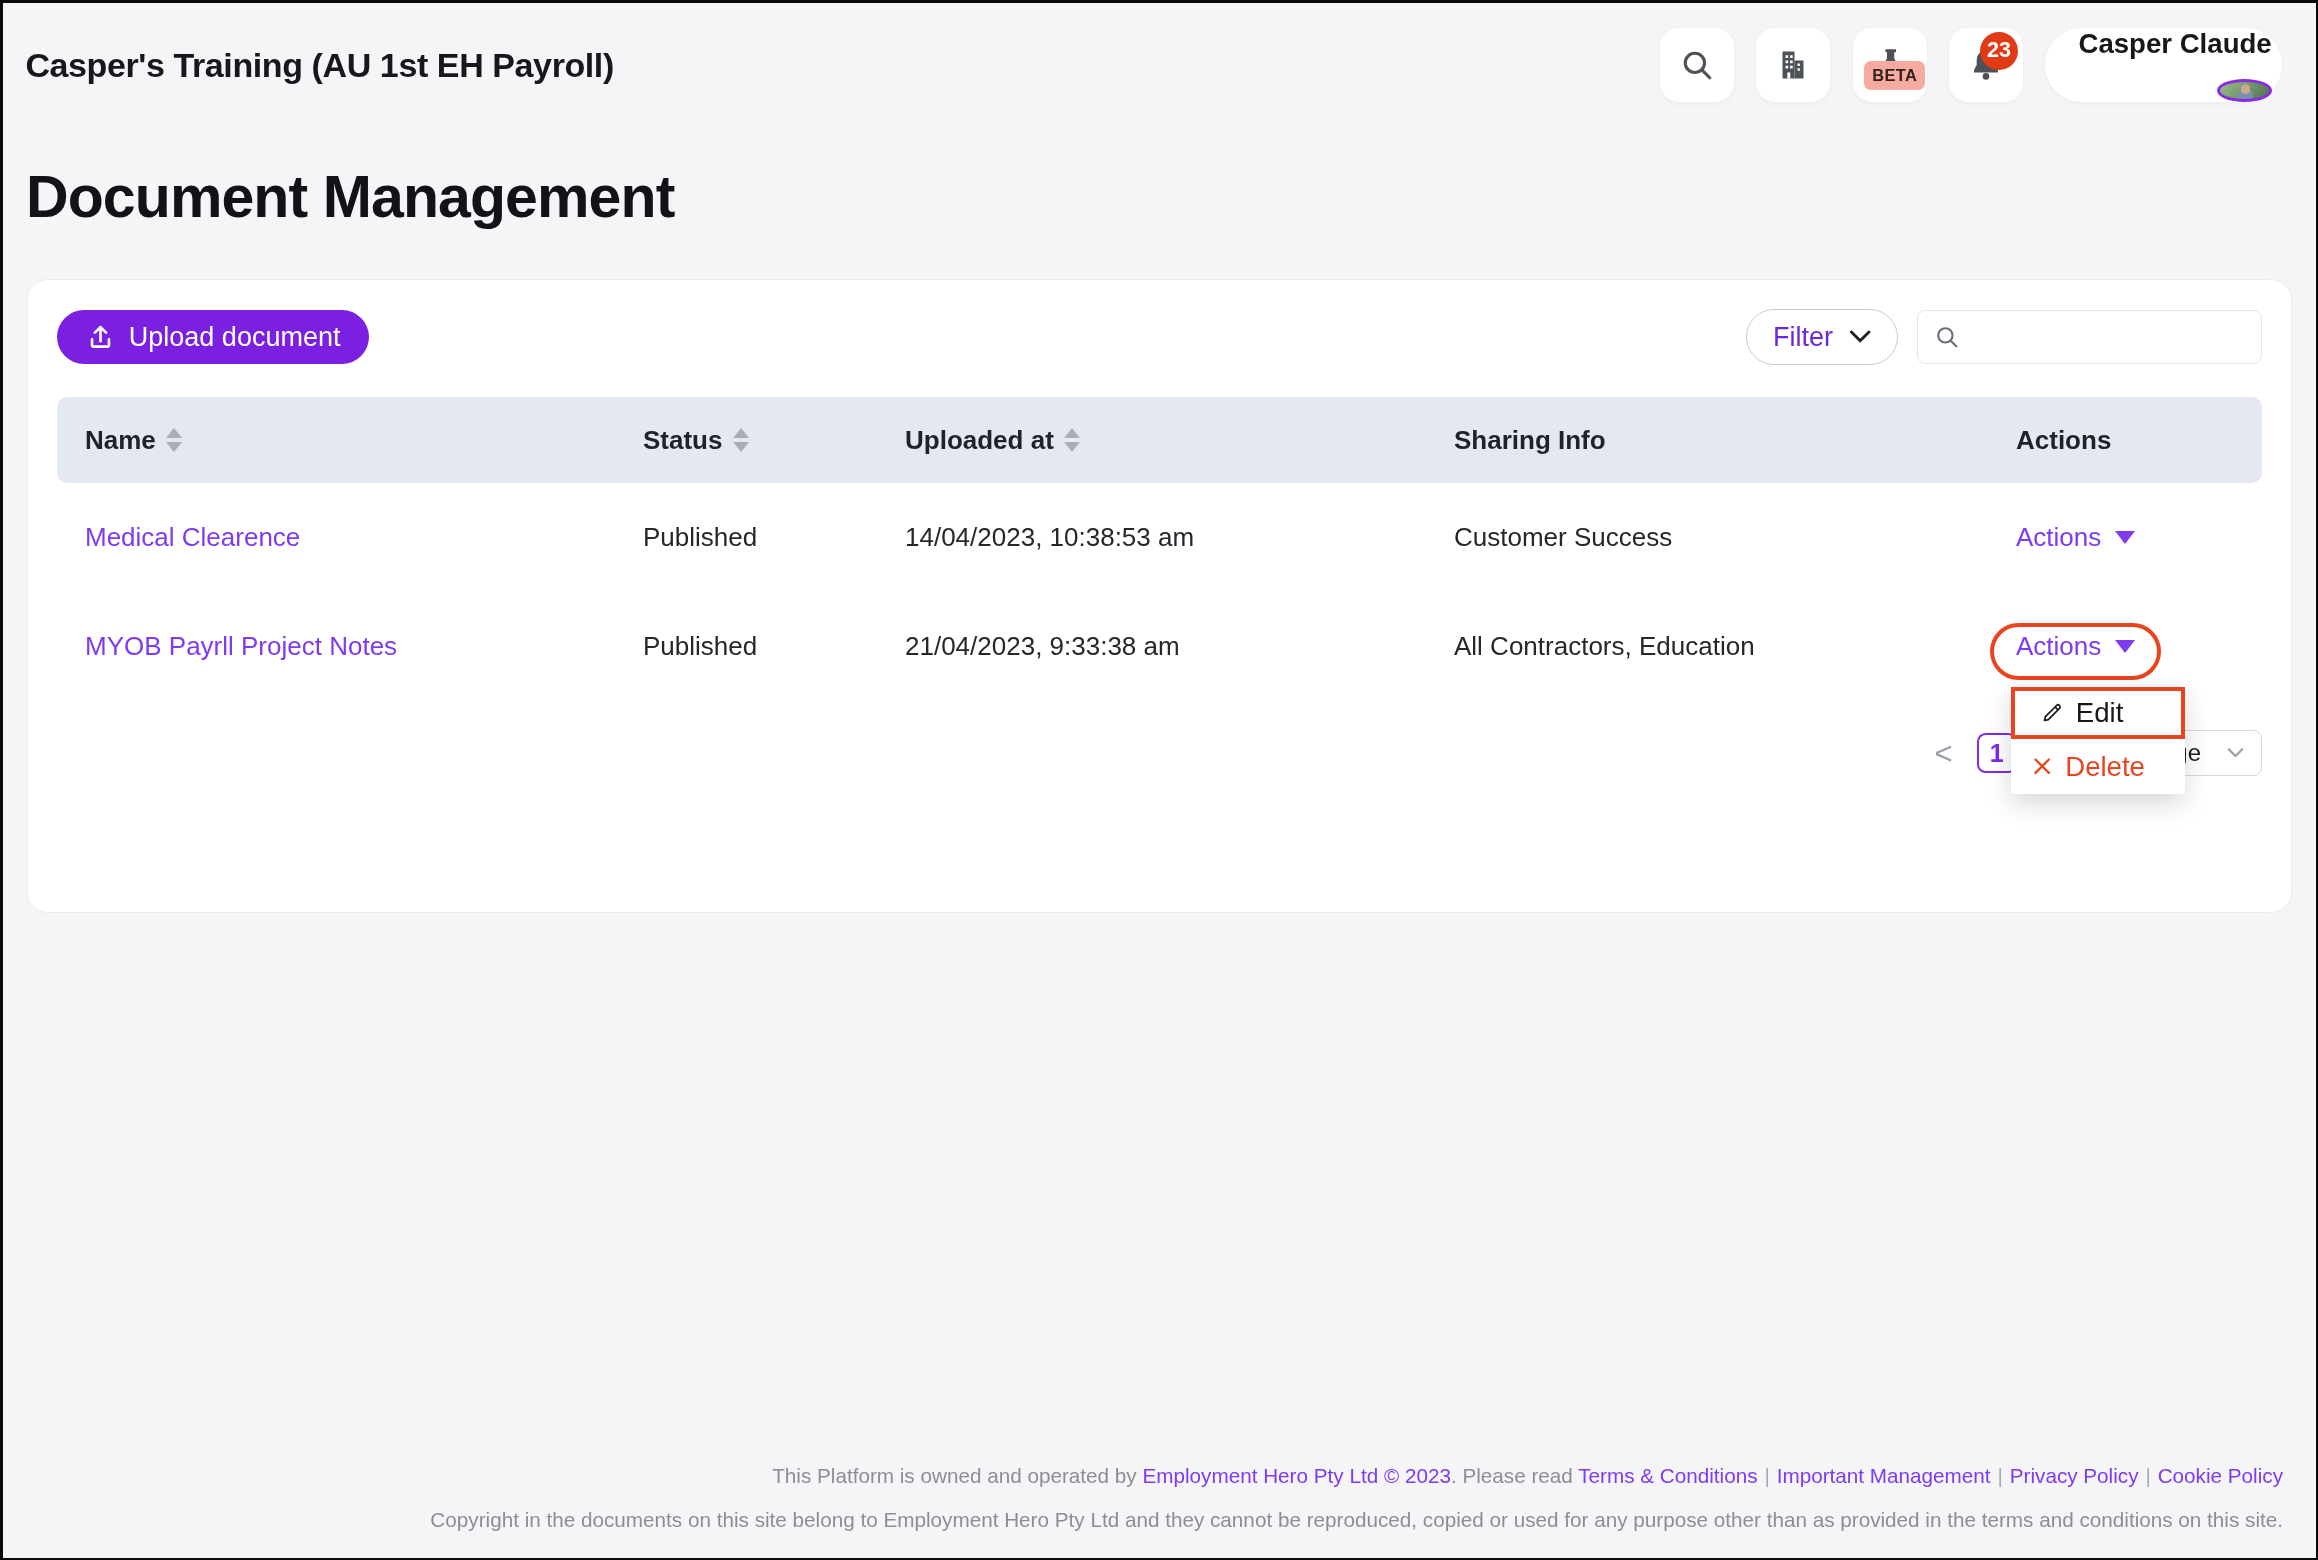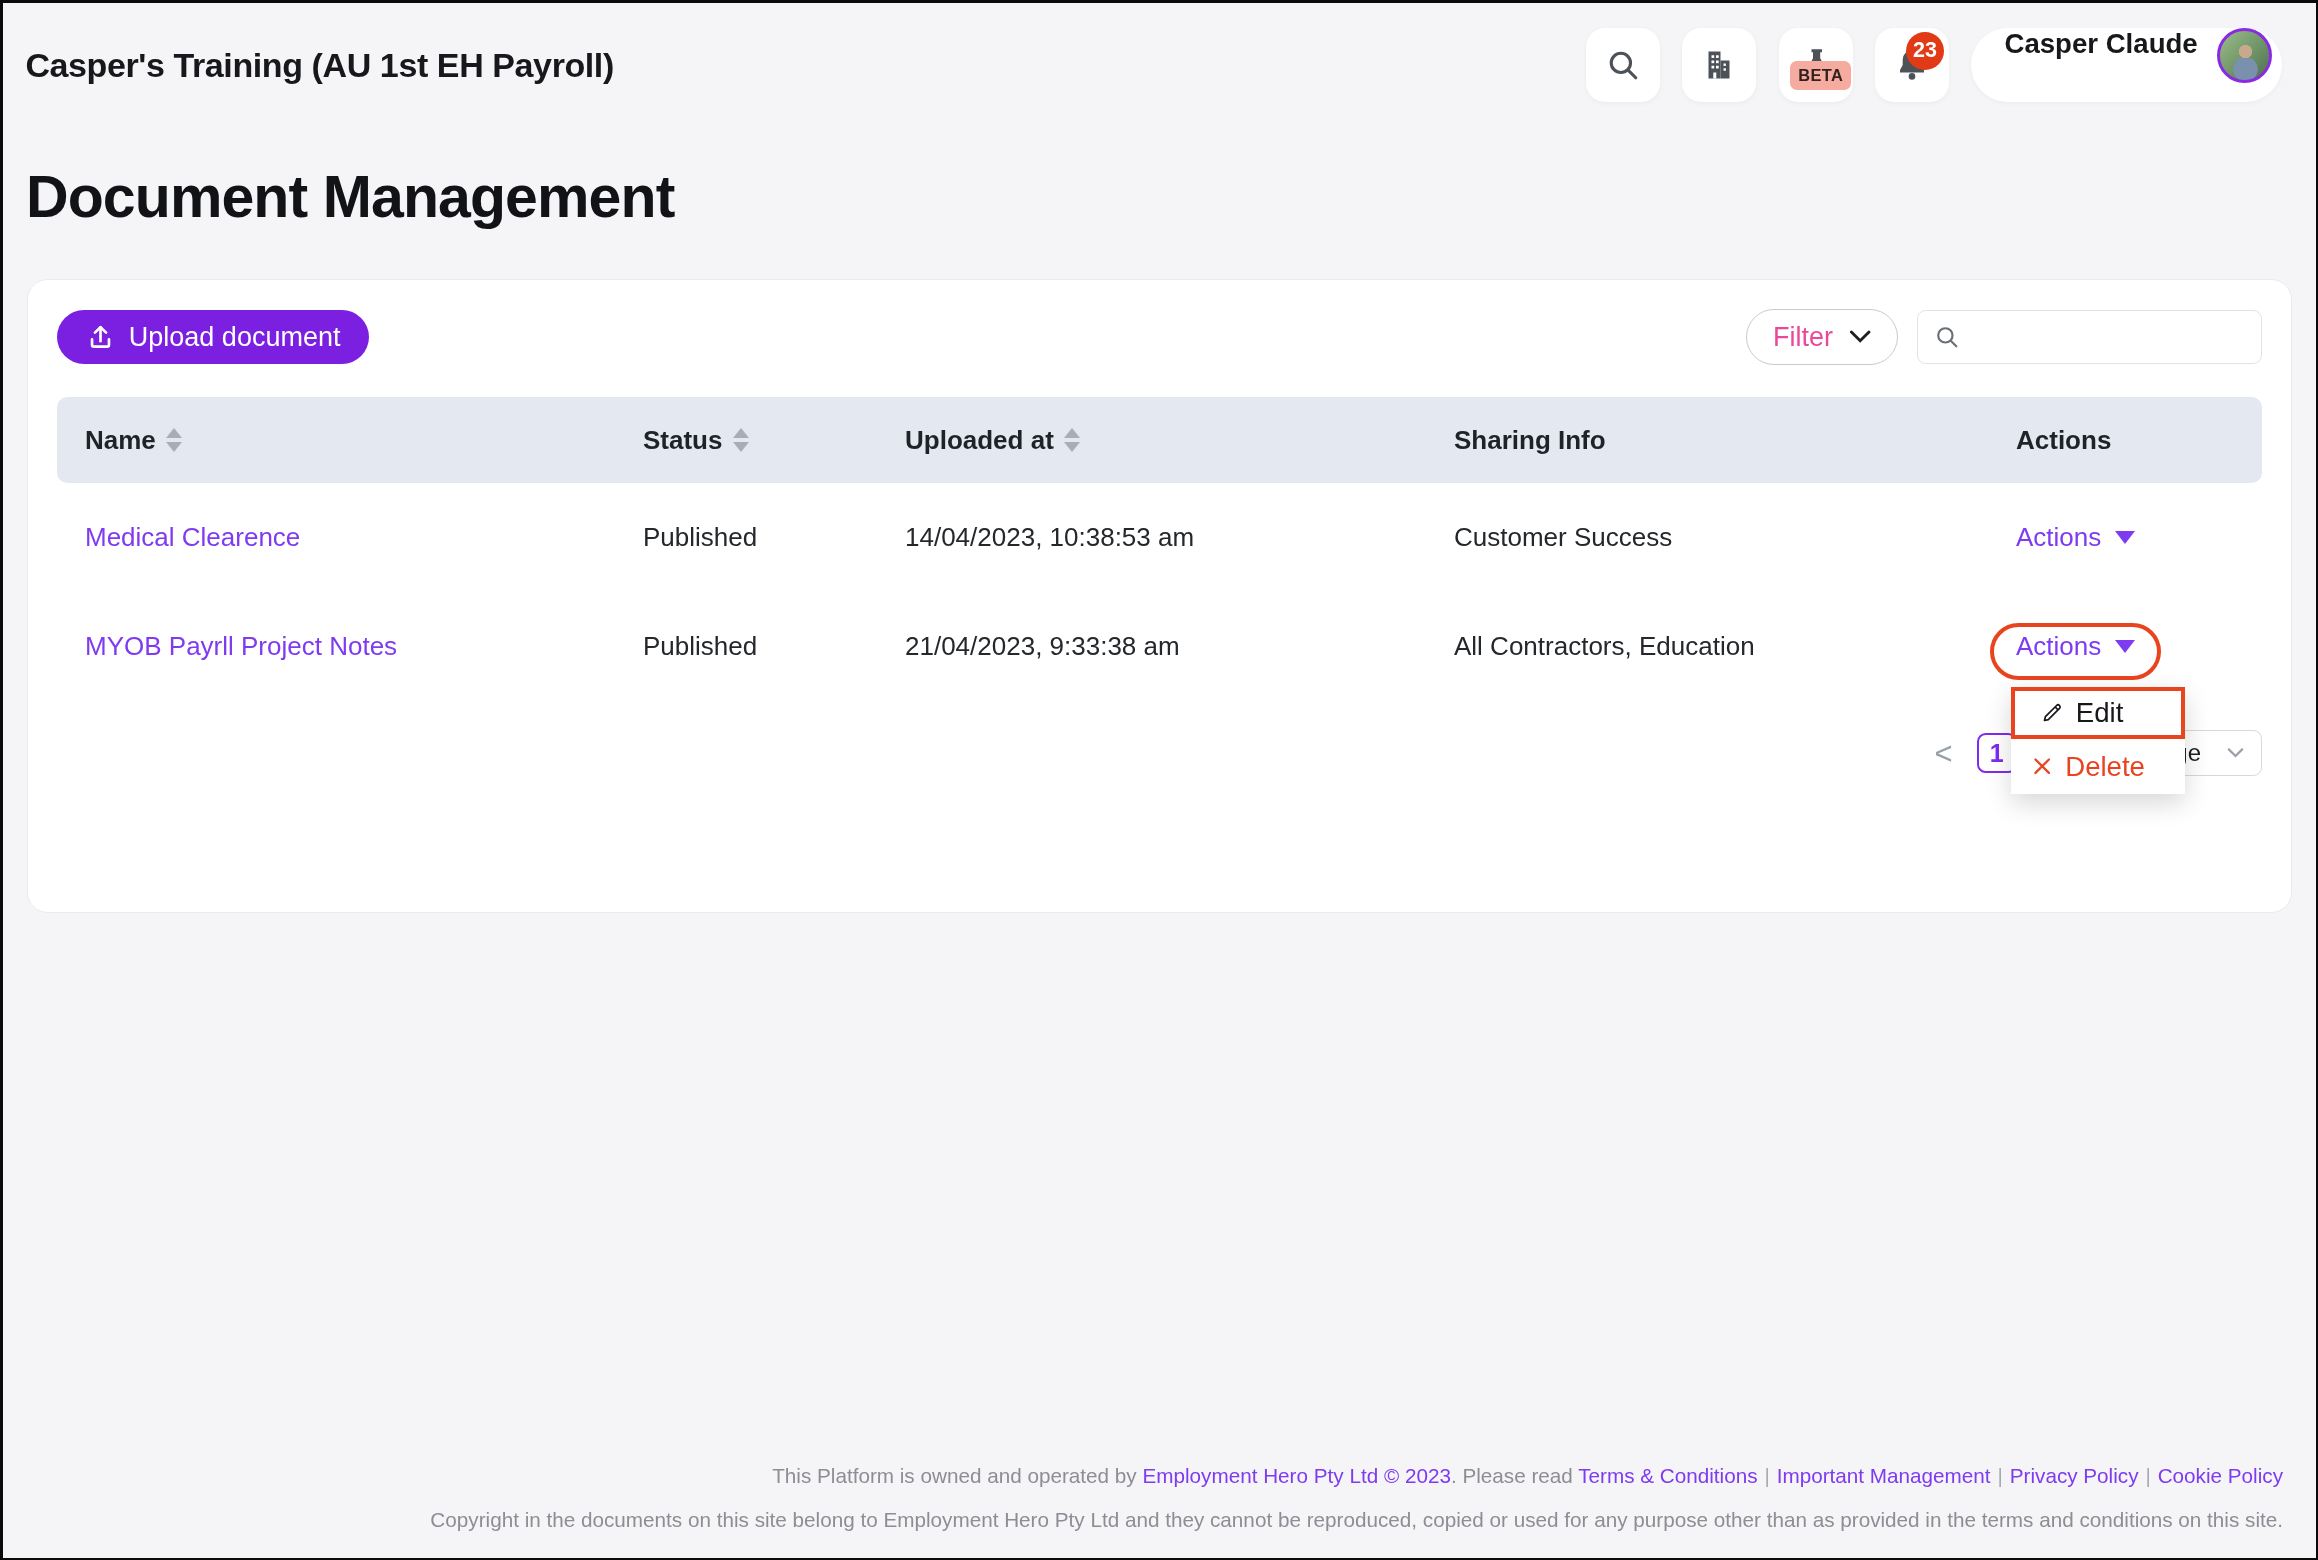--- a/index.html
+++ b/index.html
@@ -6,36 +6,36 @@
   *{box-sizing:border-box;font-family:"Liberation Sans","DejaVu Sans",sans-serif;}
   .screen{position:relative;width:2319px;height:1561px;background:#f5f4f6;border:3.4px solid #0a0a0a;overflow:hidden;}
 
   
   .topbar{display:flex;align-items:center;justify-content:space-between;padding:22.4px 34px 0 22.4px;height:102px;}
   .app-title{font-size:34px;font-weight:bold;color:#17181c;letter-spacing:-0.4px;}
   .topbar-right{display:flex;align-items:center;gap:22.4px;}
   .icon-btn{position:relative;width:74px;height:74px;background:#fff;border:none;border-radius:19px;display:flex;align-items:center;justify-content:center;box-shadow:0 1.7px 5.2px rgba(0,0,0,.04);cursor:pointer;}
   .badge-beta{position:absolute;right:1.7px;bottom:12px;background:#f5ab9f;color:#33211c;font-size:16.4px;font-weight:bold;padding:5.2px 7.8px;border-radius:6.9px;letter-spacing:0.4px;}
   .badge-count{position:absolute;right:5.2px;top:3.4px;min-width:38px;height:38px;background:#e13a16;color:#fff;font-size:21.5px;font-weight:bold;border-radius:19px;display:flex;align-items:center;justify-content:center;padding:0 5.2px;}
-  .profile-pill{display:flex;align-items:flex-start;gap:19px;background:#fff;border-radius:37px;height:74px;padding:0 10.3px 0 33px;box-shadow:0 1.7px 5.2px rgba(0,0,0,.04);cursor:pointer;}
+  .profile-pill{display:flex;align-items:flex-end;gap:19px;background:#fff;border-radius:37px;height:74px;padding:0 10.3px 0 33px;box-shadow:0 1.7px 5.2px rgba(0,0,0,.04);cursor:pointer;flex-direction:column;}
   .profile-name{font-size:27.6px;font-weight:bold;color:#17181c;}
   .avatar{width:55px;height:55px;border-radius:50%;border:3.4px solid #8a2be2;background:
     radial-gradient(circle at 52% 42%, #c9a98d 0 17%, transparent 18%),
     radial-gradient(circle at 52% 78%, #7991ad 0 26%, transparent 27%),
     linear-gradient(135deg,#9dbd8a,#6f9468 55%,#4e6f50);}
 
   
   .page-title{margin:58px 0 0 23px;font-size:59px;font-weight:bold;color:#121317;letter-spacing:-0.9px;}
 
   
   .card{position:relative;margin:48px 24px 0 24px;background:#fff;border:1.7px solid #ebebed;border-radius:20.7px;padding:29px 29px 27.6px 29px;min-height:634px;}
   .toolbar{display:flex;align-items:center;justify-content:space-between;}
   .btn-upload{display:flex;align-items:center;gap:13.8px;background:#7b1fe0;color:#fff;border:none;border-radius:27.6px;height:54px;padding:0 29px;font-size:27px;cursor:pointer;}
   .toolbar-right{display:flex;align-items:center;gap:19px;}
-  .btn-filter{display:flex;align-items:center;gap:15.5px;background:#fff;border:1.7px solid #c7cacf;border-radius:28px;height:56px;padding:0 26px;font-size:27px;color:#ec4899;cursor:pointer;}
+  .btn-filter{display:flex;align-items:center;gap:15.5px;background:#fff;border:1.7px solid #c7cacf;border-radius:28px;height:56px;padding:0 26px;font-size:27px;color:#6d28d9;cursor:pointer;}
   .search-box{display:flex;align-items:center;gap:12px;width:345px;height:54px;border:1.7px solid #e2e3e7;border-radius:8.6px;background:#fff;padding:0 15.5px;}
   .search-box input{border:none;outline:none;font-size:24px;width:100%;color:#1d1f24;background:transparent;}
 
   
   .thead,.trow{display:grid;grid-template-columns:586px 262px 549px 562px 1fr;align-items:center;}
   .thead{margin-top:32px;height:86px;background:#e3e8f1;border-radius:10.3px;}
   .th{display:flex;align-items:center;gap:10.3px;font-size:26px;font-weight:bold;color:#1f2329;}
   .th:first-child,.td:first-child{padding-left:28px;}
   .sort{display:flex;flex-direction:column;gap:4.3px;}
   .sort i{display:block;width:0;height:0;border-left:8.6px solid transparent;border-right:8.6px solid transparent;}

